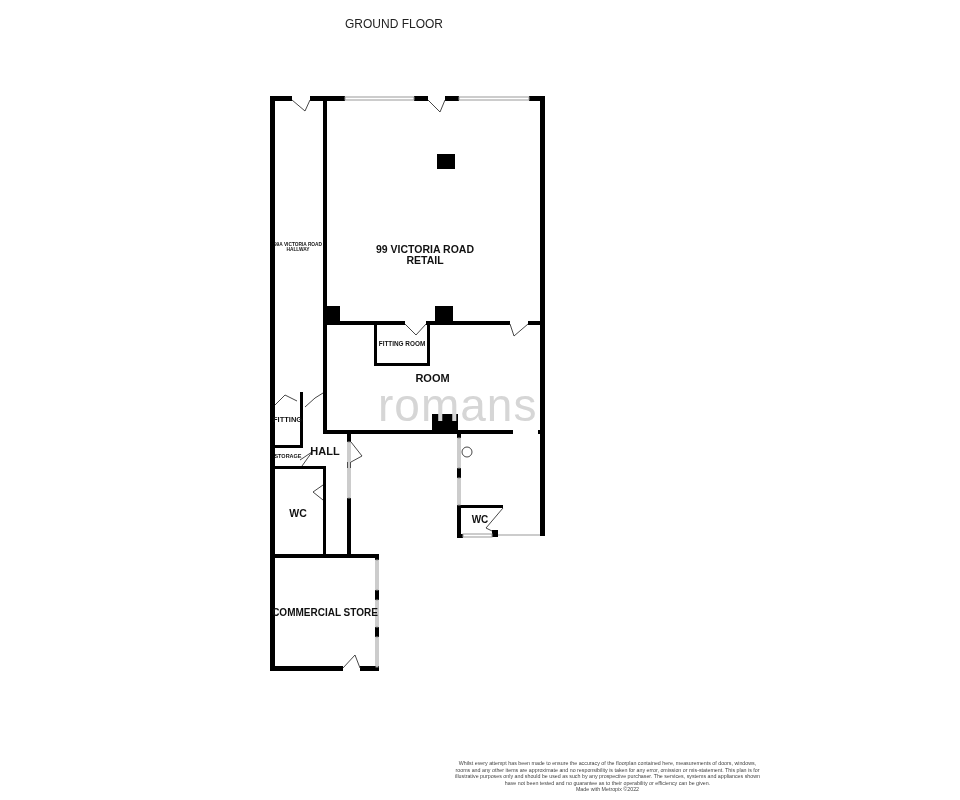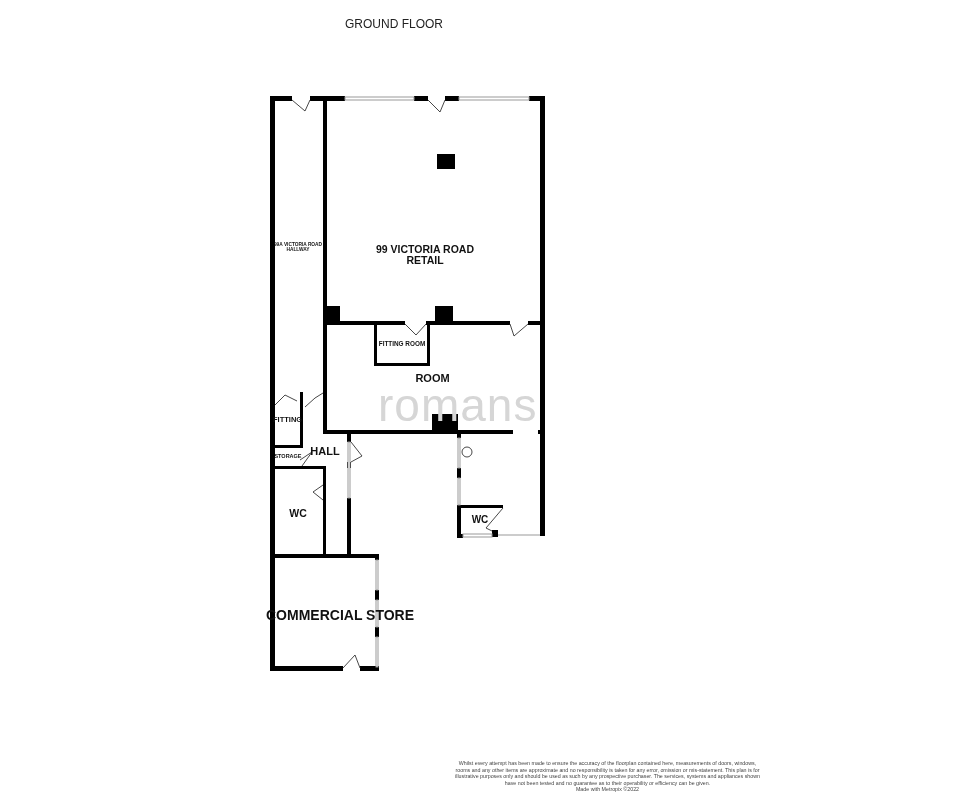--- a/index.html
+++ b/index.html
@@ -116,18 +116,18 @@
   <div>99A VICTORIA ROAD</div>
   <div>HALLWAY</div>
 </div>
 <div class="lbl" style="left:377px;top:341px;width:50px;font-size:6.4px;">FITTING ROOM</div>
 <div class="lbl" style="left:400px;top:373px;width:65px;font-size:11px;">ROOM</div>
 <div class="lbl" style="left:273px;top:416px;width:28px;font-size:7.5px;">FITTING</div>
 <div class="lbl" style="left:272px;top:454px;width:32px;font-size:5.5px;">STORAGE</div>
 <div class="lbl" style="left:308px;top:446px;width:34px;font-size:11px;">HALL</div>
 <div class="lbl" style="left:280px;top:508px;width:36px;font-size:10.5px;">WC</div>
 <div class="lbl" style="left:468px;top:515px;width:24px;font-size:10px;">WC</div>
-<div class="lbl" style="left:266px;top:608px;width:118px;font-size:14px;text-align:center;">COMMERCIAL STORE</div>
+<div class="lbl" style="left:266px;top:608px;width:118px;font-size:10px;text-align:center;">COMMERCIAL STORE</div>
 
 <div class="disclaimer">
   <div>Whilst every attempt has been made to ensure the accuracy of the floorplan contained here, measurements of doors, windows, rooms and any other items are approximate and no responsibility is taken for any error, omission or mis-statement. This plan is for illustrative purposes only and should be used as such by any prospective purchaser. The services, systems and appliances shown have not been tested and no guarantee as to their operability or efficiency can be given.</div>
   <div>Made with Metropix ©2022</div>
 </div>
 
 </body></html>

